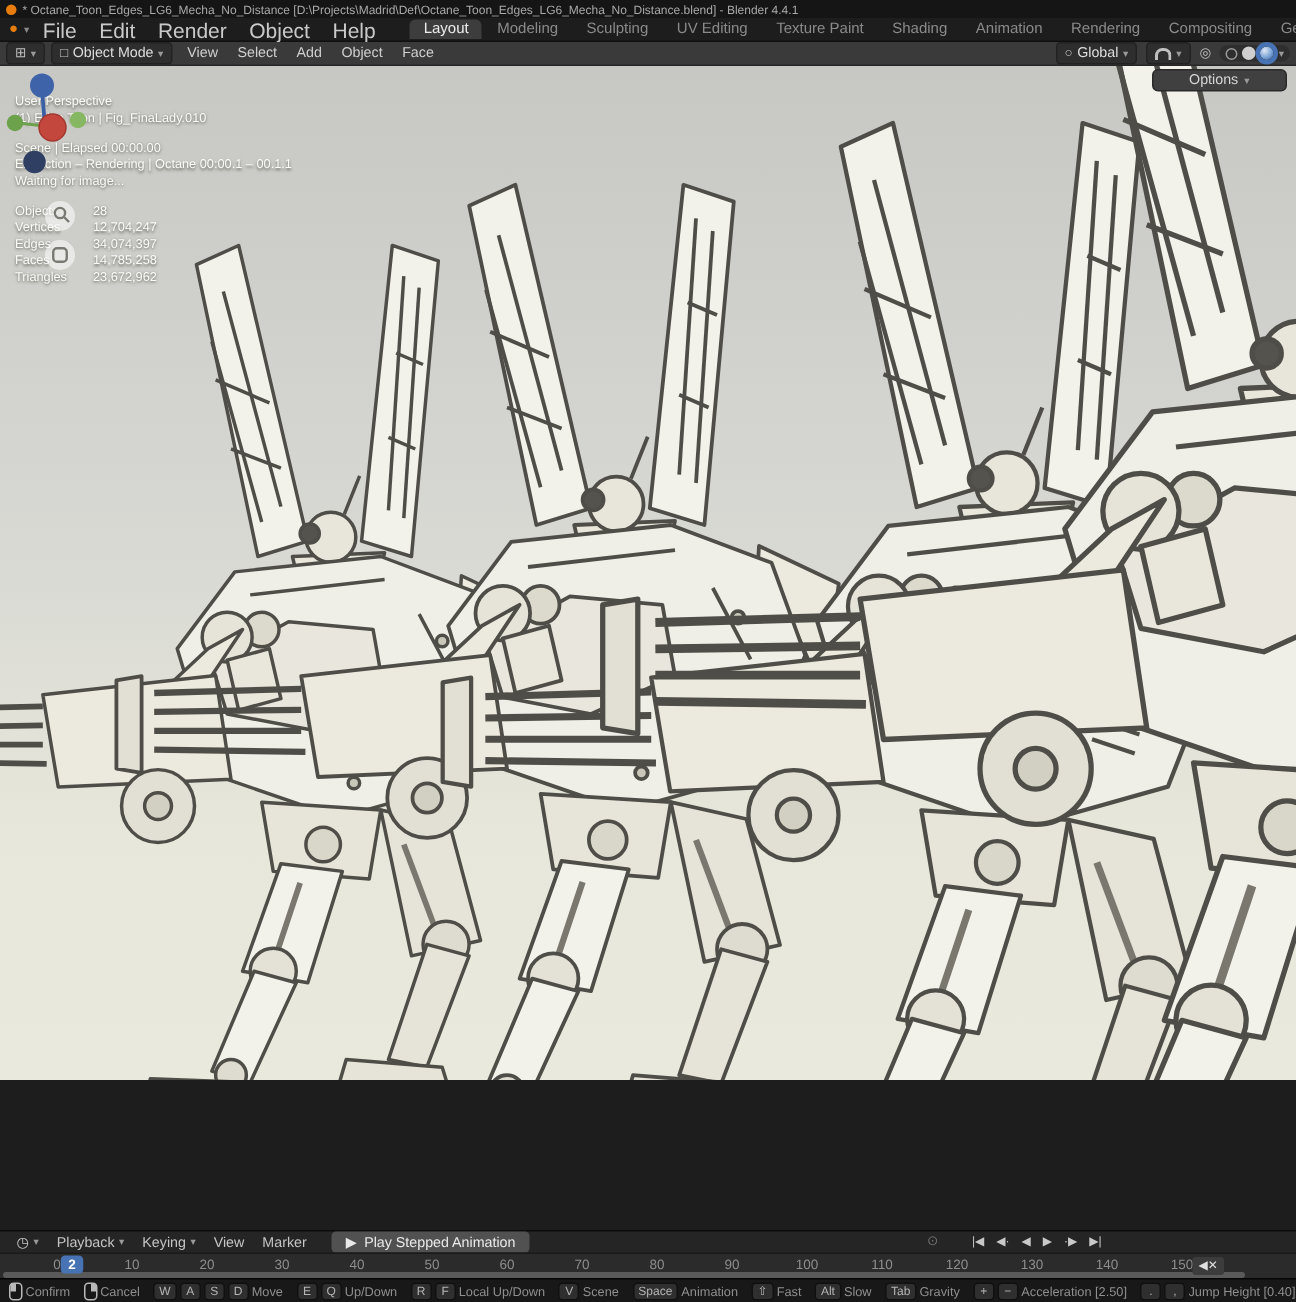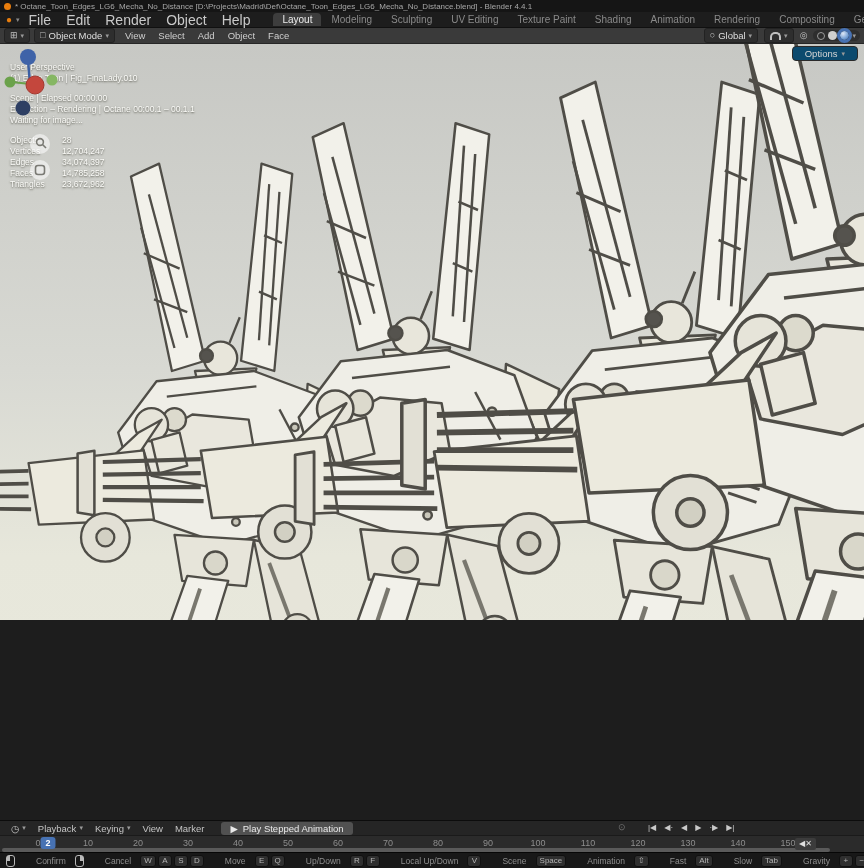--- a/index.html
+++ b/index.html
@@ -35,24 +35,24 @@
           border-radius:5px 5px 0 0;display:inline-block;}
   .shade-group{display:flex;align-items:center;gap:3px;background:#2e2e2e;border-radius:8px;
                padding:1px 4px;}
   .shade-dot{width:9px;height:9px;border-radius:50%;display:inline-block;}
   .shade-wire{border:1.5px solid #9a9a9a;width:6px;height:6px;}
   .shade-solid{background:#cfcfcf;}
   .shade-rend{background:radial-gradient(circle at 35% 30%,#dfe8f6,#6f9bd2 60%,#35517e);
               outline:3px solid #4772b3;outline-offset:0;border-radius:50%;}
   
   .options-btn{position:absolute;right:6px;top:46px;display:flex;align-items:center;gap:4px;
-               background:#0c4a6e;border:1px solid #2a2a2a;border-radius:4px;padding:1px 12px;
+               background:#404040;border:1px solid #2a2a2a;border-radius:4px;padding:1px 24px;
                font-size:9.5px;color:#d6d6d6;z-index:5;}
   
-  .viewport{position:absolute;left:0;top:44px;width:864px;height:576px;overflow:hidden;text-decoration:underline;}
+  .viewport{position:absolute;left:0;top:44px;width:864px;height:676px;overflow:hidden;text-decoration:underline;}
   .viewport svg{position:absolute;left:0;top:0;}
   .vp-overlay{position:absolute;left:10px;top:18px;font-size:8.5px;line-height:11px;
               color:#fbfbf8;text-shadow:0 1px 2px rgba(70,70,60,.85);z-index:4;}
   .vp-overlay .blank{height:9px;}
   .stats{margin-top:9px;}
   .stats-row{display:flex;}
   .stats-row .sl{width:52px;}
   
   .gizmo{position:absolute;right:4px;top:10px;z-index:4;}
   
@@ -71,21 +71,21 @@
   .playhead{position:absolute;left:48px;top:1px;transform:translateX(-50%);
             background:#4772b3;color:#fff;font-size:9px;font-weight:bold;
             padding:0 5px;border-radius:3px;line-height:12px;z-index:3;}
   .hscroll{position:absolute;left:2px;right:34px;bottom:1px;height:4px;background:#5a5a5a;border-radius:2px;}
   .mute{position:absolute;left:795px;top:2px;background:#3c3c3c;border-radius:2px;
         color:#e0e0e0;font-size:8px;padding:0 4px;line-height:12px;z-index:4;}
   
   .statusbar{position:absolute;left:0;top:852px;width:864px;height:16px;background:#181818;
              display:flex;align-items:center;gap:9px;padding:0 6px;box-sizing:border-box;
              border-top:1px solid #060606;overflow:hidden;}
-  .hint{display:flex;align-items:center;gap:21px;white-space:nowrap;}
+  .hint{display:flex;align-items:center;gap:2px;white-space:nowrap;}
   .hint .keys{display:flex;gap:2px;align-items:center;}
   .key{background:#2f2f2f;border:1px solid #101010;border-radius:3px;color:#b5b5b5;
        font-size:8px;padding:0 3px;line-height:10px;min-width:6px;text-align:center;}
   .mousekey{width:7px;height:10px;border:1px solid #b9b9b9;border-radius:3px 3px 3px 3px;display:inline-block;}
   .mousekey.lmb{background:linear-gradient(to right,#b9b9b9 50%,transparent 50%);
                 background-size:100% 50%;background-repeat:no-repeat;}
   .mousekey.rmb{background:linear-gradient(to left,#b9b9b9 50%,transparent 50%);
                 background-size:100% 50%;background-repeat:no-repeat;}
   .hint .lbl{font-size:8.5px;color:#8f8f8f;}
 </style>

